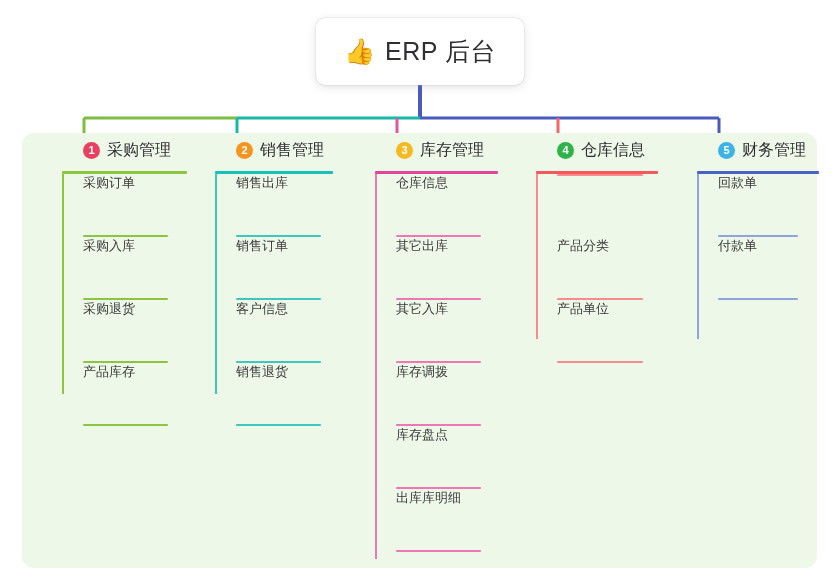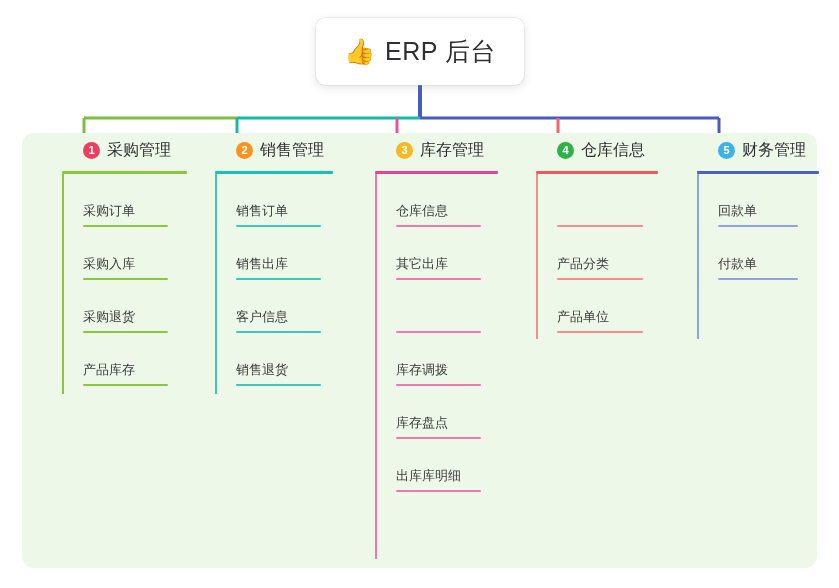--- a/index.html
+++ b/index.html
@@ -122,26 +122,26 @@
     margin-top: 0;
   }
   .leaf-spine {
     position: absolute;
     left: 0;
     top: 0;
     width: 2px;
   }
   .leaf {
     position: relative;
-    height: 53px;
+    height: 63px;
     box-sizing: border-box;
     padding-left: 21px;
     display: flex;
     flex-direction: column;
-    justify-content: flex-end;
+    justify-content: space-between;
   }
   .leaf-label {
     font-size: 13px;
     color: #3a3a3a;
     white-space: nowrap;
     padding-bottom: 5px;
   }
   .leaf-rule {
     height: 2px;
     border-radius: 1px;
@@ -204,28 +204,28 @@
       </div>
       <div class="column" style="left: 193px;">
         <div class="col-head">
           <span class="badge" style="background: rgb(247, 148, 30);">2</span>
           <span class="col-title">销售管理</span>
         </div>
         <div class="col-rule" style="width: 118px; background: rgb(22, 194, 181);"></div>
         <div class="leaves">
           <div class="leaf-spine" style="background: rgb(63, 198, 189); height: 220px;"></div>
           <div class="leaf">
+            <div class="leaf-label">销售出库</div>
+            <div class="leaf-rule" style="width: 85px; background: rgb(63, 198, 189);"></div>
+          </div>
+          <div class="leaf">
             <div class="leaf-label">销售订单</div>
             <div class="leaf-rule" style="width: 85px; background: rgb(63, 198, 189);"></div>
           </div>
           <div class="leaf">
-            <div class="leaf-label">销售出库</div>
-            <div class="leaf-rule" style="width: 85px; background: rgb(63, 198, 189);"></div>
-          </div>
-          <div class="leaf">
             <div class="leaf-label">客户信息</div>
             <div class="leaf-rule" style="width: 85px; background: rgb(63, 198, 189);"></div>
           </div>
           <div class="leaf">
             <div class="leaf-label">销售退货</div>
             <div class="leaf-rule" style="width: 85px; background: rgb(63, 198, 189);"></div>
           </div>
         </div>
       </div>
       <div class="column" style="left: 353px;">
@@ -238,20 +238,21 @@
           <div class="leaf-spine" style="background: rgb(239, 119, 180); height: 385px;"></div>
           <div class="leaf">
             <div class="leaf-label">仓库信息</div>
             <div class="leaf-rule" style="width: 85px; background: rgb(239, 119, 180);"></div>
           </div>
           <div class="leaf">
             <div class="leaf-label">其它出库</div>
             <div class="leaf-rule" style="width: 85px; background: rgb(239, 119, 180);"></div>
           </div>
           <div class="leaf">
+            <div class="leaf-label">其它入库</div>
             <div class="leaf-rule" style="width: 85px; background: rgb(239, 119, 180);"></div>
           </div>
           <div class="leaf">
             <div class="leaf-label">库存调拨</div>
             <div class="leaf-rule" style="width: 85px; background: rgb(239, 119, 180);"></div>
           </div>
           <div class="leaf">
             <div class="leaf-label">库存盘点</div>
             <div class="leaf-rule" style="width: 85px; background: rgb(239, 119, 180);"></div>
           </div>

